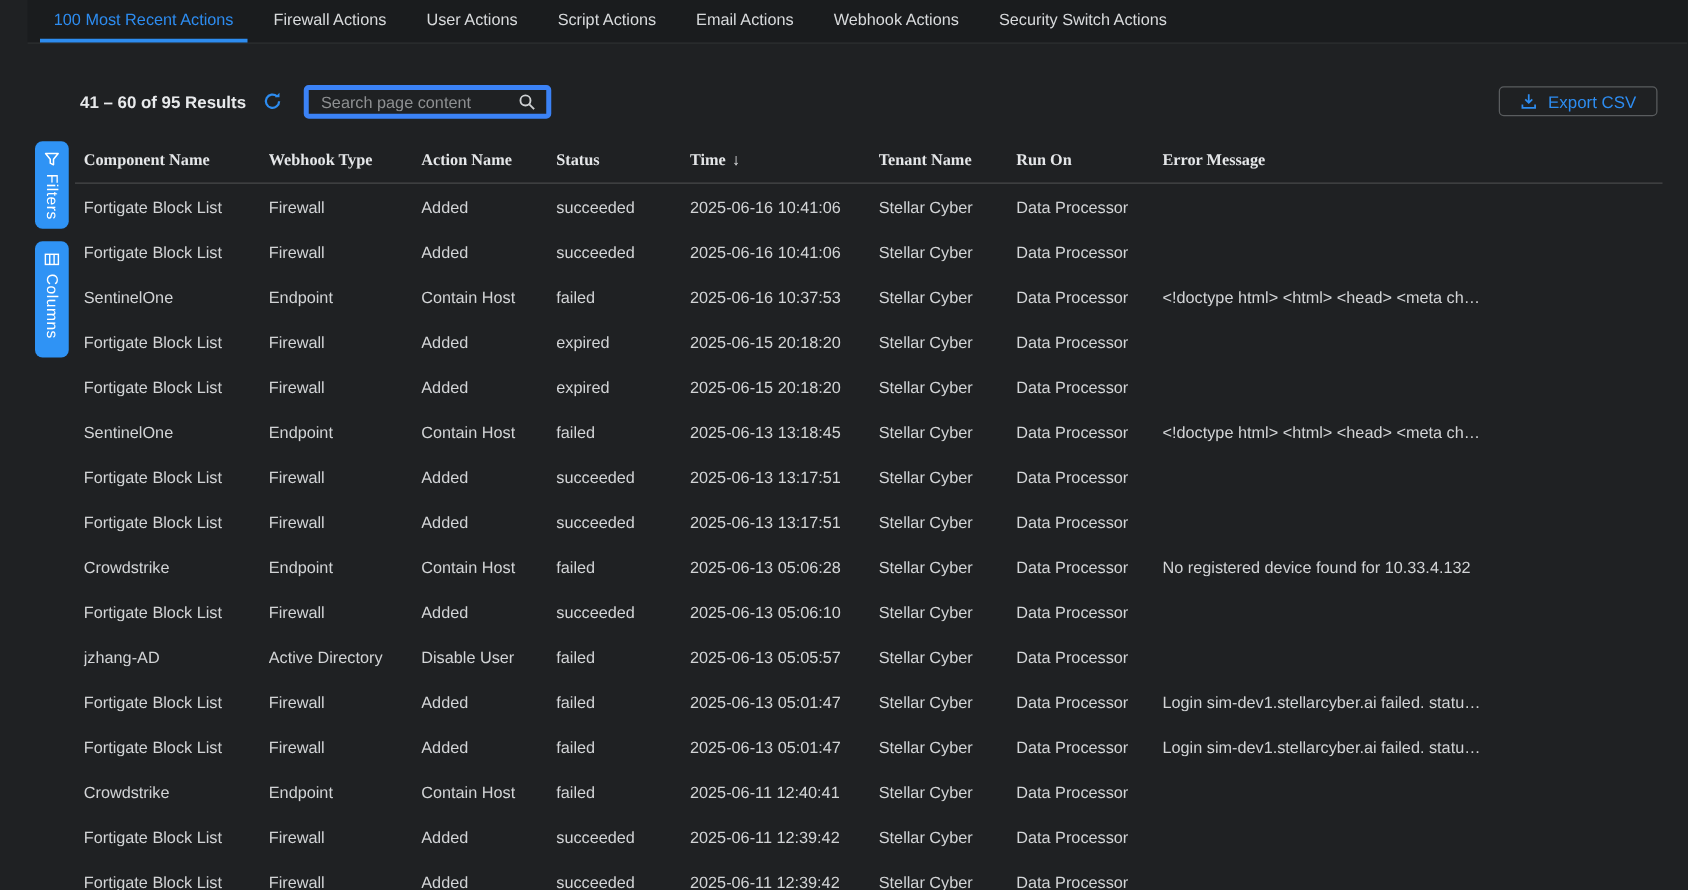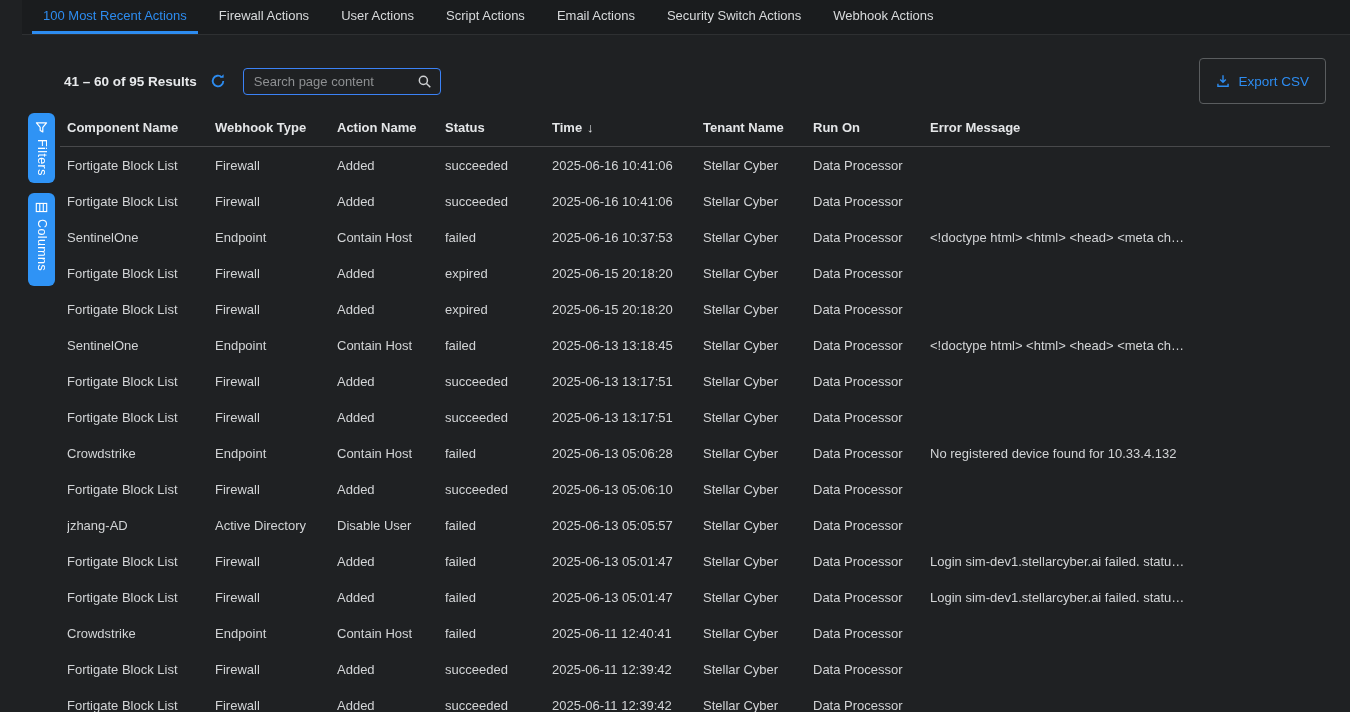--- a/index.html
+++ b/index.html
@@ -37,33 +37,33 @@
     padding:0 24px 0 41px;
     margin-left:23px;
   }
   .results{font-size:13.5px;font-weight:bold;color:#e8eaec;white-space:nowrap;}
   .refresh-btn{
     background:none;border:none;padding:0;margin-left:13px;
     display:flex;align-items:center;cursor:pointer;
   }
   .searchbox{
     margin-left:17px;width:198px;height:27px;
-    border:1px solid #3b82f6;border-radius:4px;
+    border:4px solid #3b82f6;border-radius:4px;
     display:flex;align-items:center;background:transparent;
   }
   .searchbox input{
     flex:1;min-width:0;background:transparent;border:none;outline:none;
     color:#d4d6d8;font-size:13px;padding:0 4px 0 10px;
     font-family:"Liberation Sans",sans-serif;
   }
   .searchbox input::placeholder{color:#8e9092;}
   .searchbox .mag{display:flex;align-items:center;padding-right:8px;cursor:pointer;}
   .spacer{flex:1;}
   .export-btn{
-    height:46px;padding:0 16px;
+    height:24px;padding:0 16px;
     background:transparent;border:1px solid #5a5d5f;border-radius:4px;
     color:var(--accent);font-size:13.5px;
     display:flex;align-items:center;gap:8px;cursor:pointer;
     font-family:"Liberation Sans",sans-serif;
   }
   
   .side-tab{
     position:absolute;left:28px;width:27px;
     background:var(--side-tab-bg);border-radius:6px;
     display:flex;flex-direction:column;align-items:center;
@@ -71,21 +71,21 @@
   }
   .side-tab .vtext{
     writing-mode:vertical-rl;text-orientation:mixed;
     font-size:12.5px;color:#fff;margin-top:5px;letter-spacing:.4px;
   }
   #filters-tab{top:113px;height:70px;}
   #columns-tab{top:193px;height:93px;}
   
   .table-wrap{margin:0 20px 0 60px;}
   .grid{display:grid;grid-template-columns:var(--cols);padding-left:7px;align-items:center;}
-  .thead{height:37px;margin-top:13px;}
+  .thead{height:37px;margin-top:13px;font-family:Liberation Serif, serif;}
   .hcell{
     font-size:13px;font-weight:bold;color:#e4e6e8;
     white-space:nowrap;overflow:hidden;cursor:pointer;
   }
   .sort-arrow{margin-left:5px;font-weight:normal;font-size:13px;color:#e4e6e8;}
   .divider{border-top:1px solid #48494b;}
   .trow{height:36px;cursor:pointer;}
   .cell{
     font-size:13px;color:#d2d4d6;
     white-space:nowrap;overflow:hidden;text-overflow:clip;
@@ -94,22 +94,22 @@
 </style>
 </head>
 <body>
 
 <div class="tabbar" id="tabbar">
     <div class="tab active">100 Most Recent Actions</div>
     <div class="tab">Firewall Actions</div>
     <div class="tab">User Actions</div>
     <div class="tab">Script Actions</div>
     <div class="tab">Email Actions</div>
+    <div class="tab">Webhook Actions</div>
     <div class="tab">Security Switch Actions</div>
-    <div class="tab">Webhook Actions</div>
   </div>
 
 <div class="toolbar">
   <span class="results">41 – 60 of 95 Results</span>
 
   <button class="refresh-btn">
     <span style="display:flex;">
       <svg viewBox="0 0 16 16" width="16" height="16">
         <path d="M13.3 8a5.3 5.3 0 1 1-1.7-3.9" fill="none" stroke="#2d8cf0" stroke-width="1.8"></path>
         <path d="M13.6 1.2v3.6h-3.6z" fill="#2d8cf0"></path>

